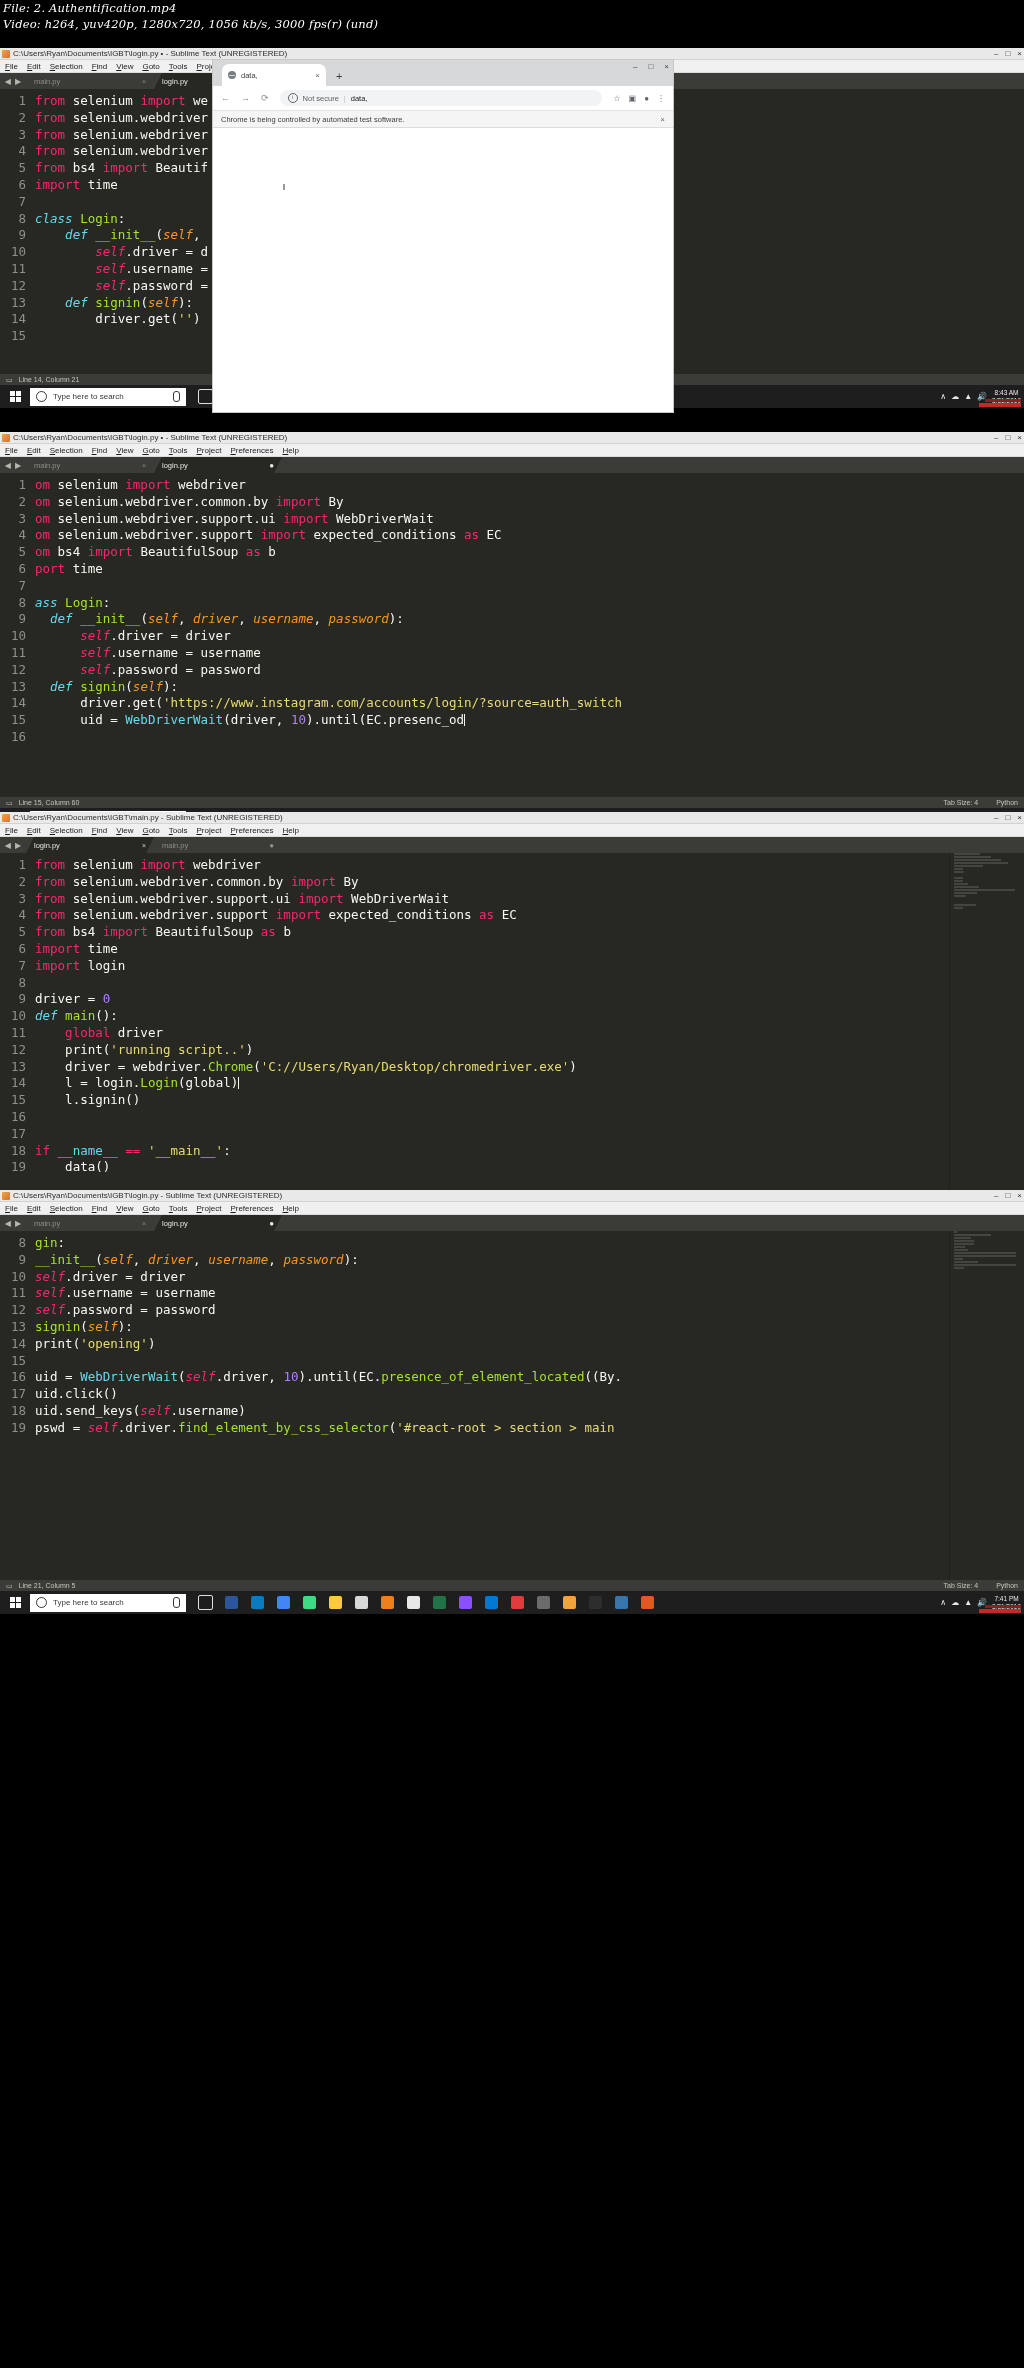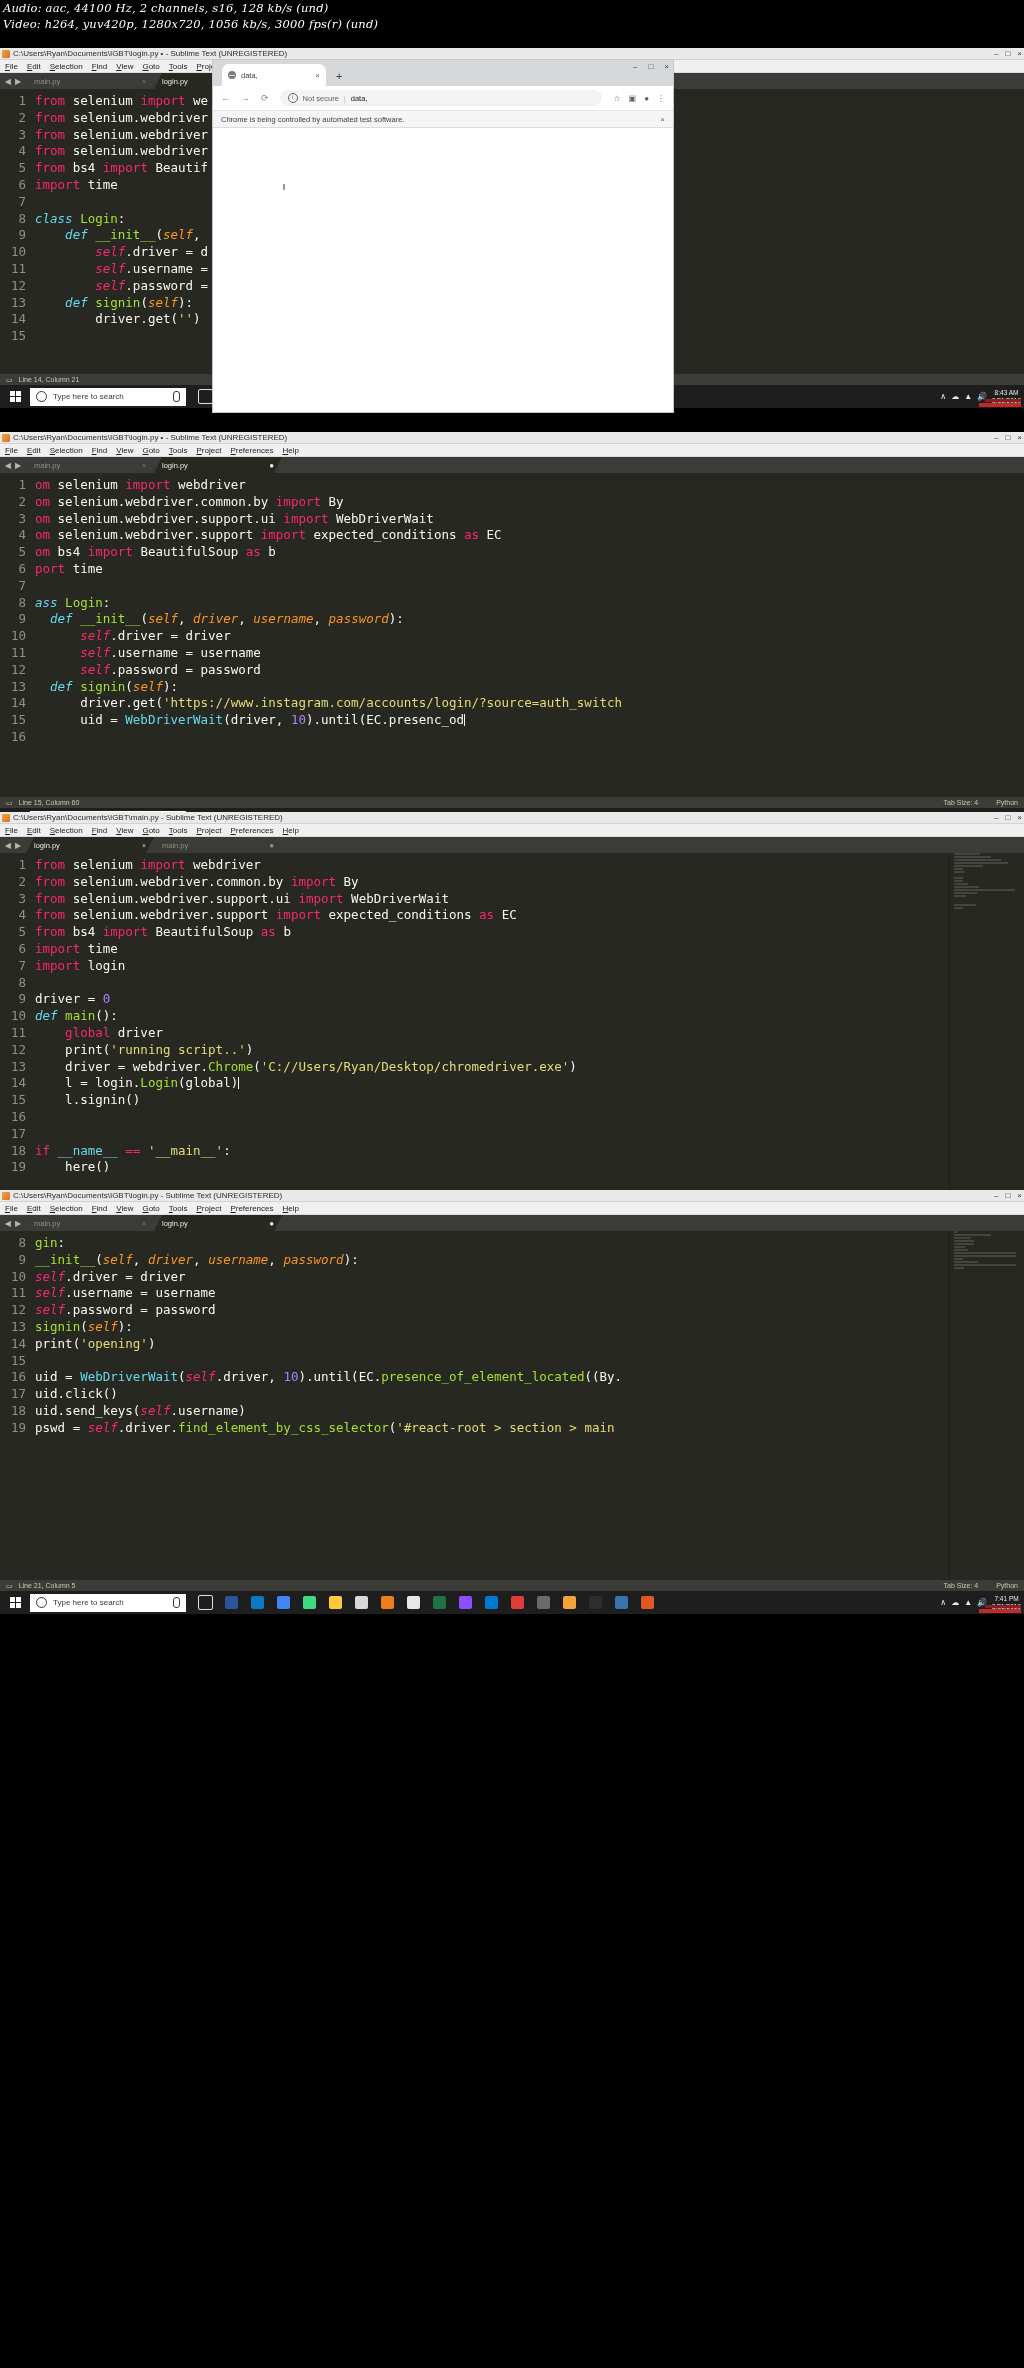--- a/index.html
+++ b/index.html
@@ -194,21 +194,21 @@
   .cr-infobar .x{color:#5f6368;font-size:8px;}
   .cr-viewport{background:#fff;flex:1;position:relative;height:100%;}
   .cr-caret{
     position:absolute;left:70px;top:56px;width:2px;height:6px;background:#9a9a9a;
   }
 </style>
 </head>
 <body>
 
 <div id="fileinfo">
-  <div>Audio: aac, 44100 Hz, 2 channels, s16, 128 kb/s (und)</div>
+  <div>File: 2. Authentification.mp4</div>
   <div>Video: h264, yuv420p, 1280x720, 1056 kb/s, 3000 fps(r) (und)</div>
 </div>
 
 <div id="panels-root">
     <div class="panel" style="top: 48px;">
       <div class="st-title">
         <div class="ico"></div>
         <div class="t">C:\Users\Ryan\Documents\IGBT\login.py • - Sublime Text (UNREGISTERED)</div>
         <div class="st-winbtns">
           <span>–</span>
@@ -539,21 +539,21 @@
         <div class="code-row mono" style="font-size: 12.5px; line-height: 16.8px;"><span class="gutter" style="width: 26px;">9</span><span class="codeline"><span class="tok-plain">driver = </span><span class="tok-num">0</span></span></div>
         <div class="code-row mono" style="font-size: 12.5px; line-height: 16.8px;"><span class="gutter" style="width: 26px;">10</span><span class="codeline"><span class="tok-storage">def </span><span class="tok-fn">main</span><span class="tok-plain">():</span></span></div>
         <div class="code-row mono" style="font-size: 12.5px; line-height: 16.8px;"><span class="gutter" style="width: 26px;">11</span><span class="codeline"><span class="tok-plain">    </span><span class="tok-kw">global </span><span class="tok-plain">driver</span></span></div>
         <div class="code-row mono" style="font-size: 12.5px; line-height: 16.8px;"><span class="gutter" style="width: 26px;">12</span><span class="codeline"><span class="tok-plain">    print(</span><span class="tok-str">'running script..'</span><span class="tok-plain">)</span></span></div>
         <div class="code-row mono" style="font-size: 12.5px; line-height: 16.8px;"><span class="gutter" style="width: 26px;">13</span><span class="codeline"><span class="tok-plain">    driver = webdriver.</span><span class="tok-fn">Chrome</span><span class="tok-plain">(</span><span class="tok-str">'C://Users/Ryan/Desktop/chromedriver.exe'</span><span class="tok-plain">)</span></span></div>
         <div class="code-row mono" style="font-size: 12.5px; line-height: 16.8px;"><span class="gutter" style="width: 26px;">14</span><span class="codeline"><span class="tok-plain">    l = login.</span><span class="tok-fn">Login</span><span class="tok-plain">(global)</span><span class="cursor"></span></span></div>
         <div class="code-row mono" style="font-size: 12.5px; line-height: 16.8px;"><span class="gutter" style="width: 26px;">15</span><span class="codeline"><span class="tok-plain">    l.signin()</span></span></div>
         <div class="code-row mono" style="font-size: 12.5px; line-height: 16.8px;"><span class="gutter" style="width: 26px;">16</span><span class="codeline"></span></div>
         <div class="code-row mono" style="font-size: 12.5px; line-height: 16.8px;"><span class="gutter" style="width: 26px;">17</span><span class="codeline"></span></div>
         <div class="code-row mono" style="font-size: 12.5px; line-height: 16.8px;"><span class="gutter" style="width: 26px;">18</span><span class="codeline"><span class="tok-kw">if </span><span class="tok-const">__name__ </span><span class="tok-kw">== </span><span class="tok-str">'__main__'</span><span class="tok-plain">:</span></span></div>
-        <div class="code-row mono" style="font-size: 12.5px; line-height: 16.8px;"><span class="gutter" style="width: 26px;">19</span><span class="codeline"><span class="tok-plain">    here()</span></span></div>
+        <div class="code-row mono" style="font-size: 12.5px; line-height: 16.8px;"><span class="gutter" style="width: 26px;">19</span><span class="codeline"><span class="tok-plain">    data()</span></span></div>
         <div class="minimap">
           <div class="mm-line" style="width: 25.5px;"></div>
           <div class="mm-line" style="width: 36.55px;"></div>
           <div class="mm-line" style="width: 46.75px;"></div>
           <div class="mm-line" style="width: 54.4px;"></div>
           <div class="mm-line" style="width: 28.9px;"></div>
           <div class="mm-line" style="width: 9.35px;"></div>
           <div class="mm-line" style="width: 10.2px;"></div>
           <div class="mm-line" style="width: 0px;"></div>
           <div class="mm-line" style="width: 8.5px;"></div>

